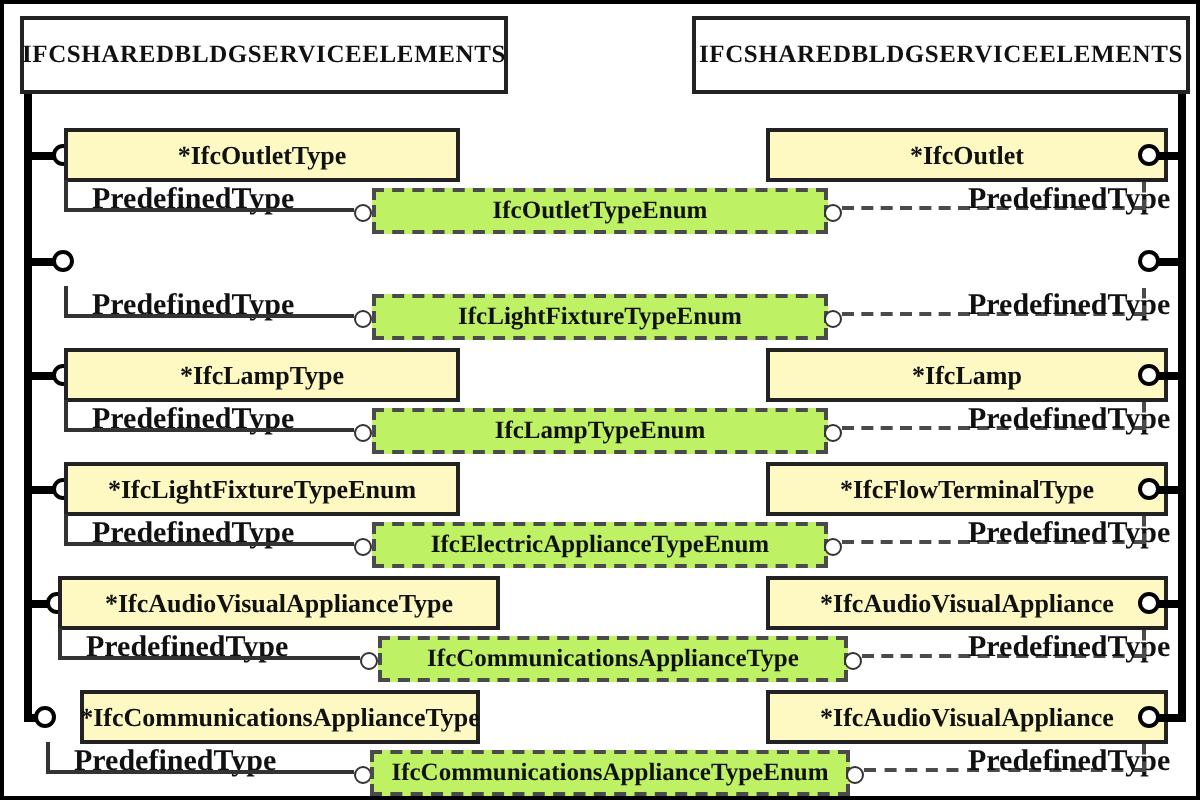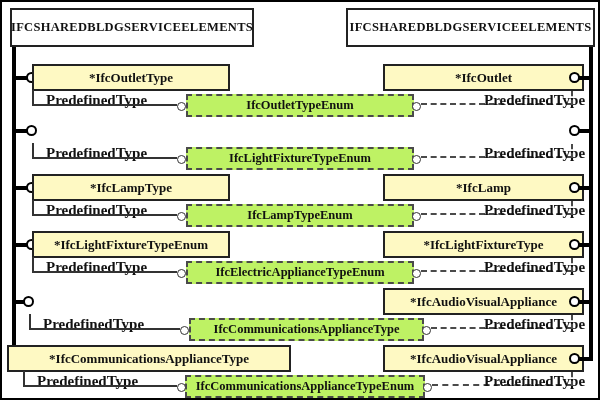--- a/index.html
+++ b/index.html
@@ -44,21 +44,21 @@
   .r5 .lbox{left:27px;width:221px}
   .r5 .c-l{left:21px}
   .r5 .br-l{width:13px}
   .r5 .vstub-l{left:27px}
   .r5 .albl-l{left:41px}
   .r5 .aline{left:27px;width:151px}
   .r5 .c-attr-l{left:178px}
   .r5 .enumbox{left:187px;width:235px}
   .r5 .c-attr-r{left:420px}
   .r5 .dline{left:429px;width:141px}
-  .r6 .lbox{left:5px;width:284px}
+  .r6 .lbox{left:38px;width:200px}
   .r6 .c-l{left:15px}
   .r6 .br-l{width:8px}
   .r6 .vstub-l{left:21px}
   .r6 .albl-l{left:35px}
   .r6 .aline{left:21px;width:154px}
   .r6 .enumbox{left:183px;width:240px}
   .r6 .c-attr-r{left:421px}
   .r6 .dline{left:430px;width:140px}
 </style>
 </head>
@@ -134,28 +134,29 @@
     <div class="ebox lbox">*IfcLightFixtureTypeEnum</div>
     <div class="vstub-l"></div>
     <div class="albl albl-l">PredefinedType</div>
     <div class="aline"></div>
     <div class="c-attr c-attr-l"></div>
     <div class="enumbox">IfcElectricApplianceTypeEnum</div>
     <div class="c-attr c-attr-r"></div>
     <div class="dline"></div>
     <div class="albl albl-r">PredefinedType</div>
     <div class="dstub"></div>
-    <div class="ebox rbox">*IfcLightFixtureType</div>
+    <div class="ebox rbox">*IfcFlowTerminalType</div>
     <div class="c-bus c-r"></div>
     <div class="br br-r"></div>
   </div>
 
   <div class="row r5">
     <div class="br br-l"></div>
     <div class="c-bus c-l"></div>
+    <div class="ebox lbox">*IfcAudioVisualApplianceType</div>
     <div class="vstub-l"></div>
     <div class="albl albl-l">PredefinedType</div>
     <div class="aline"></div>
     <div class="c-attr c-attr-l"></div>
     <div class="enumbox">IfcCommunicationsApplianceType</div>
     <div class="c-attr c-attr-r"></div>
     <div class="dline"></div>
     <div class="albl albl-r">PredefinedType</div>
     <div class="dstub"></div>
     <div class="ebox rbox">*IfcAudioVisualAppliance</div>

